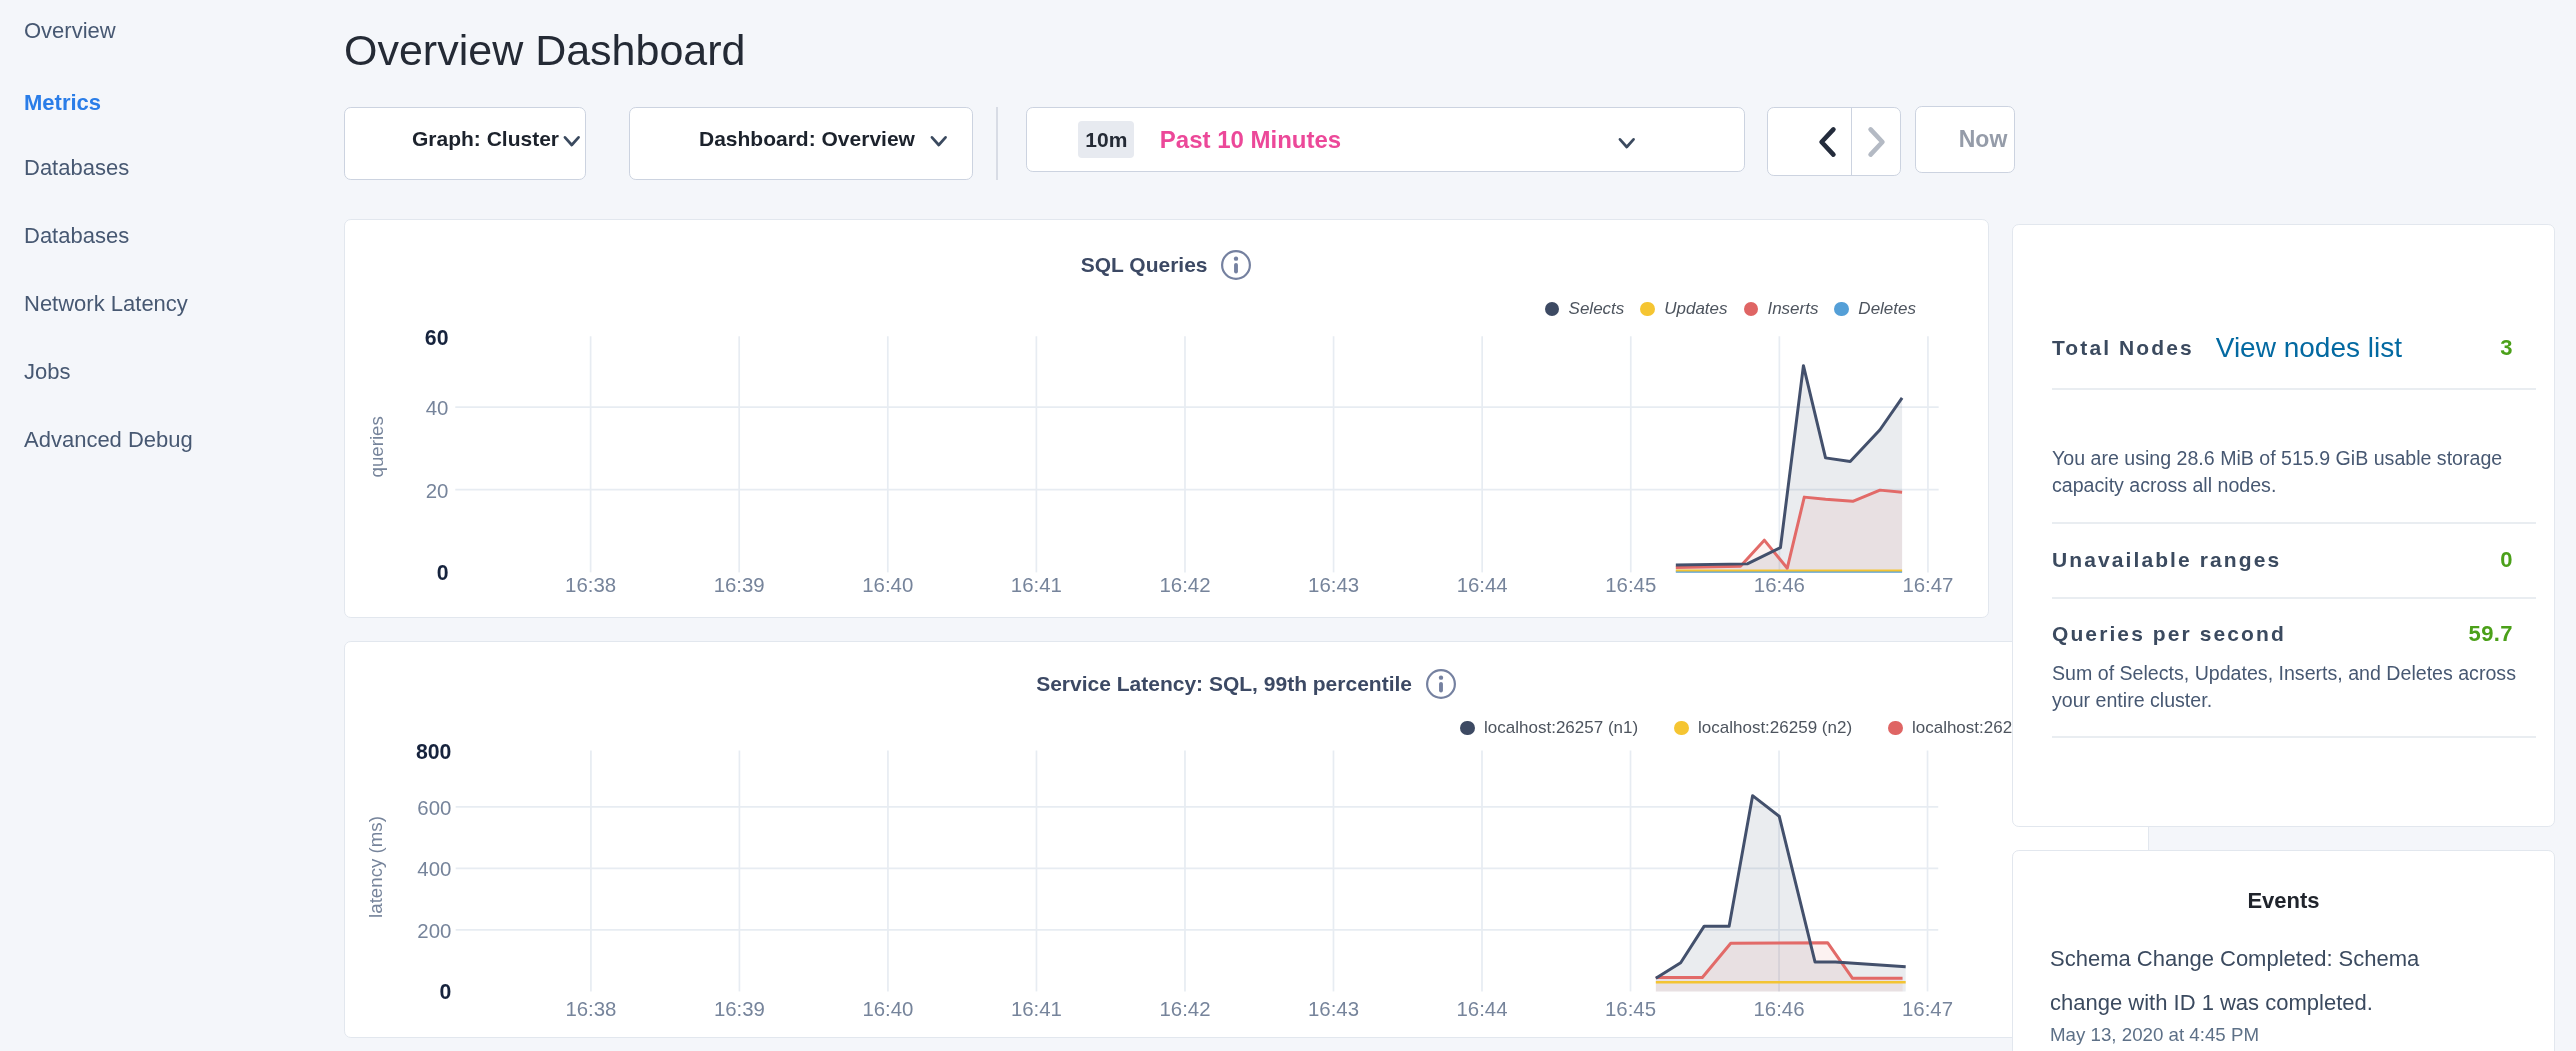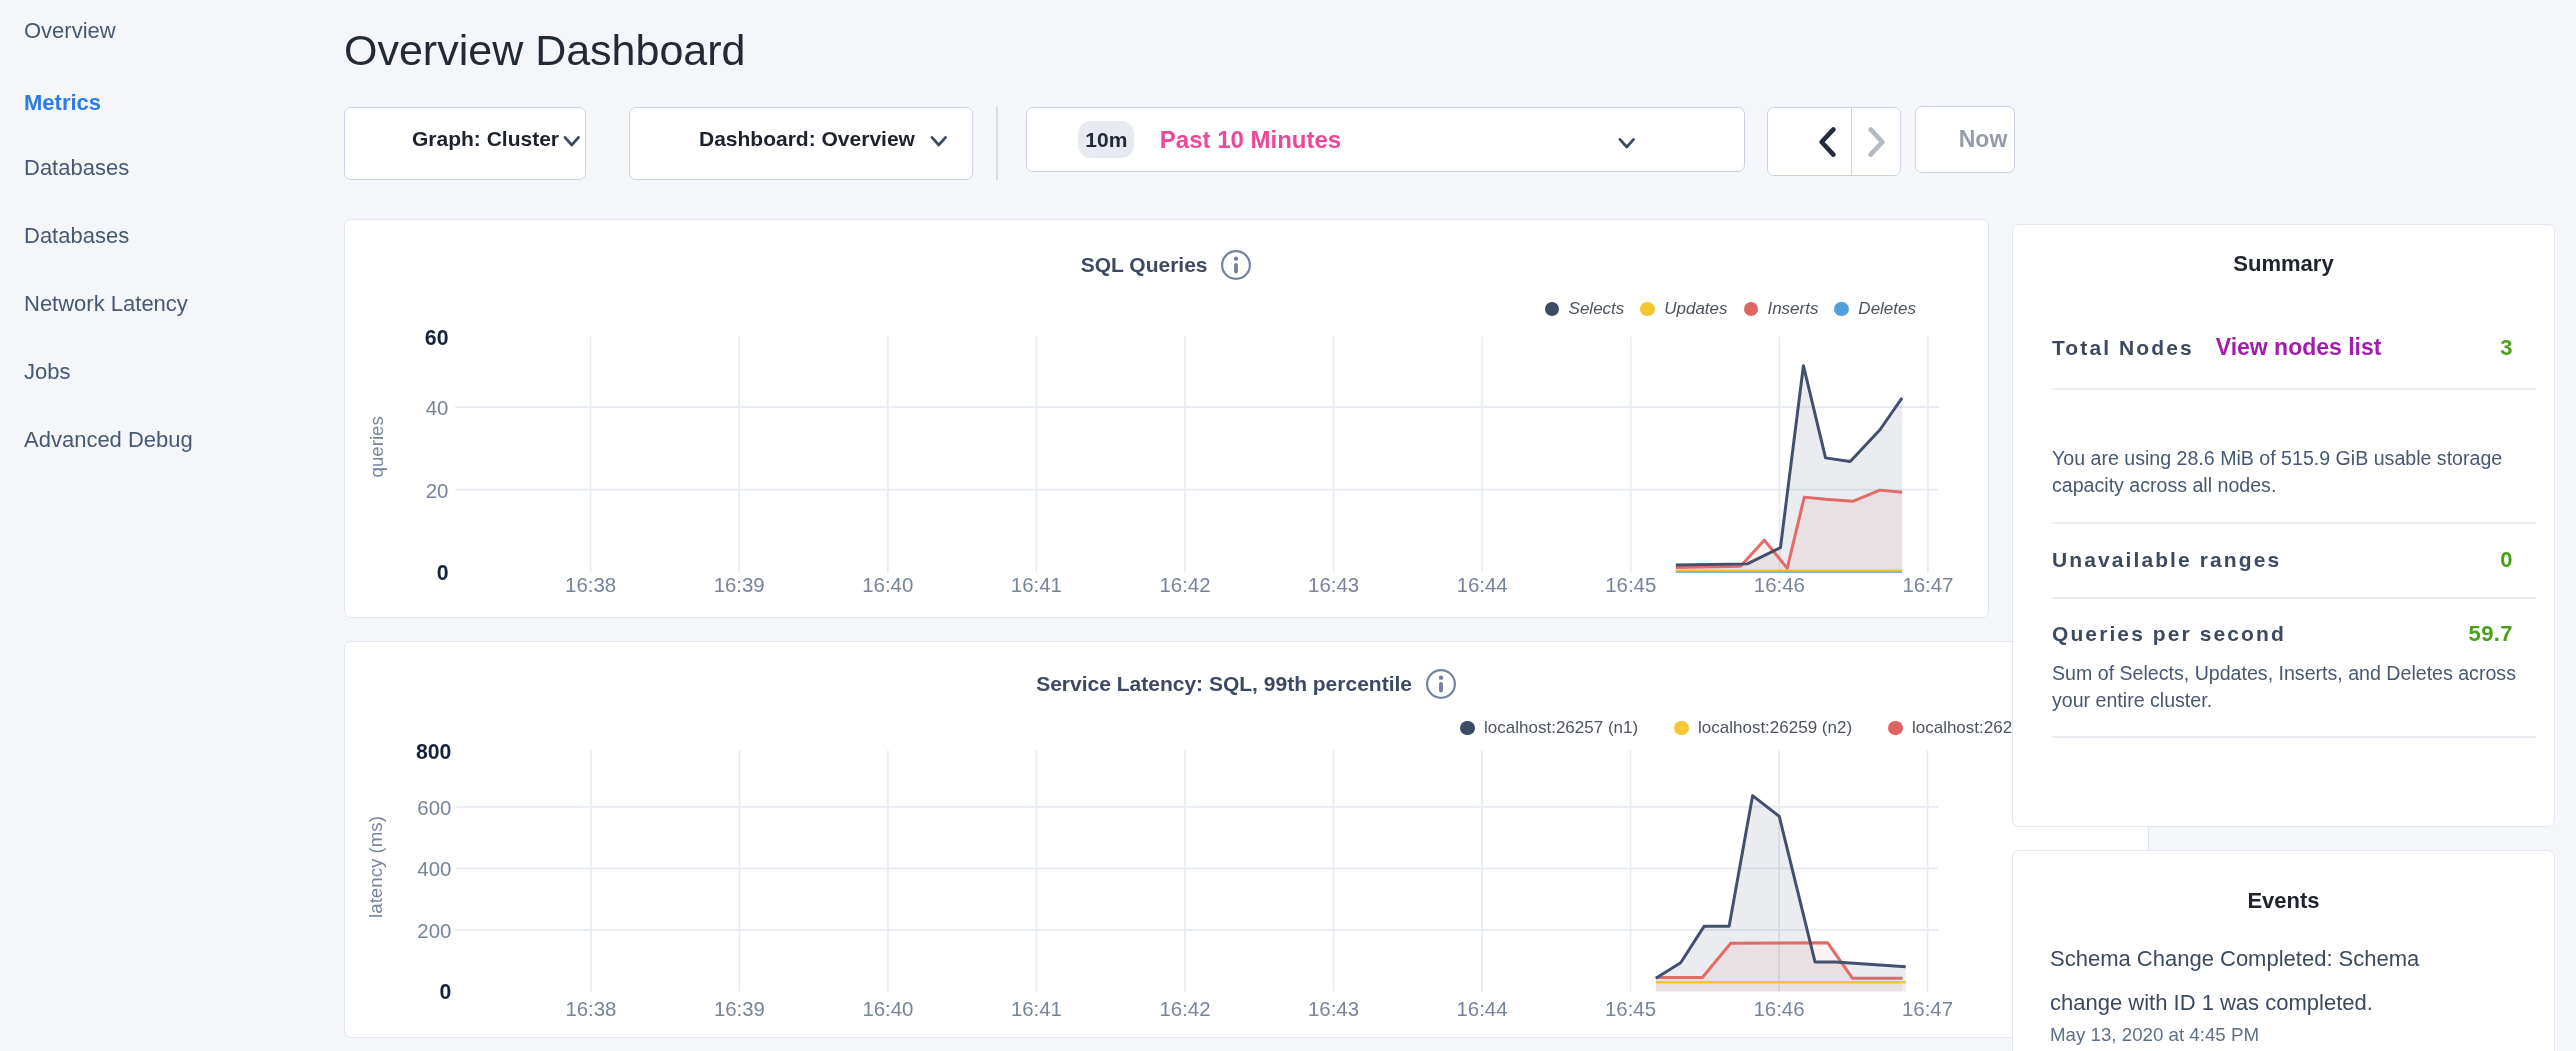--- a/index.html
+++ b/index.html
@@ -6,21 +6,21 @@
 html,body { width:2576px; height:1051px; overflow:hidden; background:#f4f6fa;
   font-family:"Liberation Sans", sans-serif; }
 .nav { position:absolute; left:24px; font-size:22px; color:#475872; line-height:31px; }
 .nav.active { color:#2a7de8; font-weight:bold; }
 #title { position:absolute; left:344px; top:26px; font-size:43px; line-height:1.15; color:#242a35; }
 .box { position:absolute; top:107px; background:#fff; border:1.7px solid #ccd3e0; border-radius:6.8px;padding-left:36px; }
 .dd { height:73px; display:flex; align-items:center; }
 .dd .lbl { font-size:21px; font-weight:bold; color:#1c222c; white-space:nowrap; position:relative; top:-4.3px; }
 .chev { width:25.5px; height:25.5px; flex:none; position:relative; top:-2.6px; }
 #timebox { left:1026px; width:719px; height:65px; display:flex; align-items:center; }
-#badge { margin-left:15.3px; width:56px; height:37px; background:#e7eaf0; border-radius:13px; flex:none;
+#badge { margin-left:15.3px; width:56px; height:37px; background:#e7eaf0; border-radius:4px; flex:none;
   display:flex; align-items:center; justify-content:center; font-size:21px; font-weight:bold; color:#242a35; }
 #timelabel { margin-left:25.5px; font-size:24px; font-weight:bold; color:#ec4899; white-space:nowrap; }
 #arrows { left:1767px; width:134px; height:69px; display:flex; }
 #arrows .half { width:50%; height:100%; display:flex; align-items:center; justify-content:center; }
 #arrows .half:first-child { border-right:1.7px solid #ccd3e0; }
 #nowbtn { left:1915px; top:106px; width:100px; height:67px; display:flex; align-items:center; justify-content:center;
   font-size:23px; font-weight:bold; color:#959ca9; }
 #vsep { position:absolute; left:996px; top:107px; width:1.7px; height:73px; background:#d8dce5; }
 .card { position:absolute; background:#fff; border:1.7px solid #e2e7ee; border-radius:6.8px; }
 #chart1 { left:344px; top:219px; width:1645px; height:399px; }
@@ -29,21 +29,21 @@
 #events { left:2012px; top:850px; width:543px; height:238px; }
 .ctitle { position:absolute; left:0; right:0; display:flex; align-items:center; justify-content:center;
   font-size:21px; font-weight:bold; color:#3c4964; }
 .ctitle .info { margin-left:12.8px; }
 .legend { position:absolute; display:flex; align-items:center; }
 .litem { display:flex; align-items:center; }
 .ldot { width:14.5px; height:14.5px; border-radius:50%; margin-right:9.4px; flex:none; }
 .ltext { font-size:17px; color:#4d545e; white-space:nowrap; }
 .shead { font-size:21px; font-weight:bold; color:#3b4a5f; letter-spacing:2.1px; white-space:nowrap; }
 .sval { font-size:22px; font-weight:bold; color:#4ba019; letter-spacing:0.4px; }
-.slink { font-size:23px; font-weight:bold; color:#a21caf; }
+.slink { font-size:28px; font-weight:normal; color:#0369a1; }
 .srow { position:absolute; left:39px; right:41px; height:25.5px; display:flex; align-items:center; }
 .srow .sval { margin-left:auto; }
 .sdiv { position:absolute; left:39px; right:18px; height:1.7px; background:#e9edf1; }
 .spara { position:absolute; left:39px; right:31px; font-size:19.6px; line-height:27px; color:#475872; }
 .cardtitle { position:absolute; left:0; right:0; text-align:center; font-size:22px; font-weight:bold; color:#20242c; }
 </style>
 </head>
 <body>
 <div class="nav" style="top:15.3px;">Overview</div>
 <div class="nav active" style="top:87px;">Metrics</div>
@@ -202,21 +202,20 @@
 <text x="1863.4" y="442" text-anchor="middle" font-size="24" fill="#76849b">16:47</text>
 <polygon points="1543.8,398.0 1573.0,379.6 1600.7,336.6 1630.0,336.6 1657.6,183.1 1688.9,207.3 1731.1,378.9 1755.0,378.9 1837.7,384.4 1837.7,413.4 1543.8,413.4" fill="#43506c" fill-opacity="0.11"></polygon>
 <polygon points="1543.8,397.0 1598.5,397.0 1631.9,356.8 1745.8,356.0 1775.2,398.0 1834.0,398.0 1834.0,413.4 1543.8,413.4" fill="#e26a68" fill-opacity="0.09"></polygon>
 <line x1="1543.8" y1="402.5" x2="1837.7" y2="402.5" stroke="#f3c433" stroke-width="3"></line>
 <polyline points="1543.8,397.0 1598.5,397.0 1631.9,356.8 1745.8,356.0 1775.2,398.0 1834.0,398.0" fill="none" stroke="#e26a68" stroke-width="3.5" stroke-linejoin="round"></polyline>
 <polyline points="1543.8,398.0 1573.0,379.6 1600.7,336.6 1630.0,336.6 1657.6,183.1 1688.9,207.3 1731.1,378.9 1755.0,378.9 1837.7,384.4" fill="none" stroke="#43506c" stroke-width="3.5" stroke-linejoin="round"></polyline>
 </svg>
 </div>
 
 <div class="card" id="summary">
-  <div class="cardtitle" style="top:25.5px;">Summary</div>
   <div class="srow" style="top:110px;">
       <span class="shead">Total Nodes</span>
       <span class="slink" style="margin-left:22px;">View nodes list</span>
       <span class="sval">3</span>
     </div>
   <div class="sdiv" style="top:163px;"></div>
   <div class="spara" style="top:220px;">You are using 28.6 MiB of 515.9 GiB usable storage capacity across all nodes.</div>
   <div class="sdiv" style="top:297px;"></div>
   <div class="srow" style="top:322px;">
       <span class="shead">Unavailable ranges</span>

